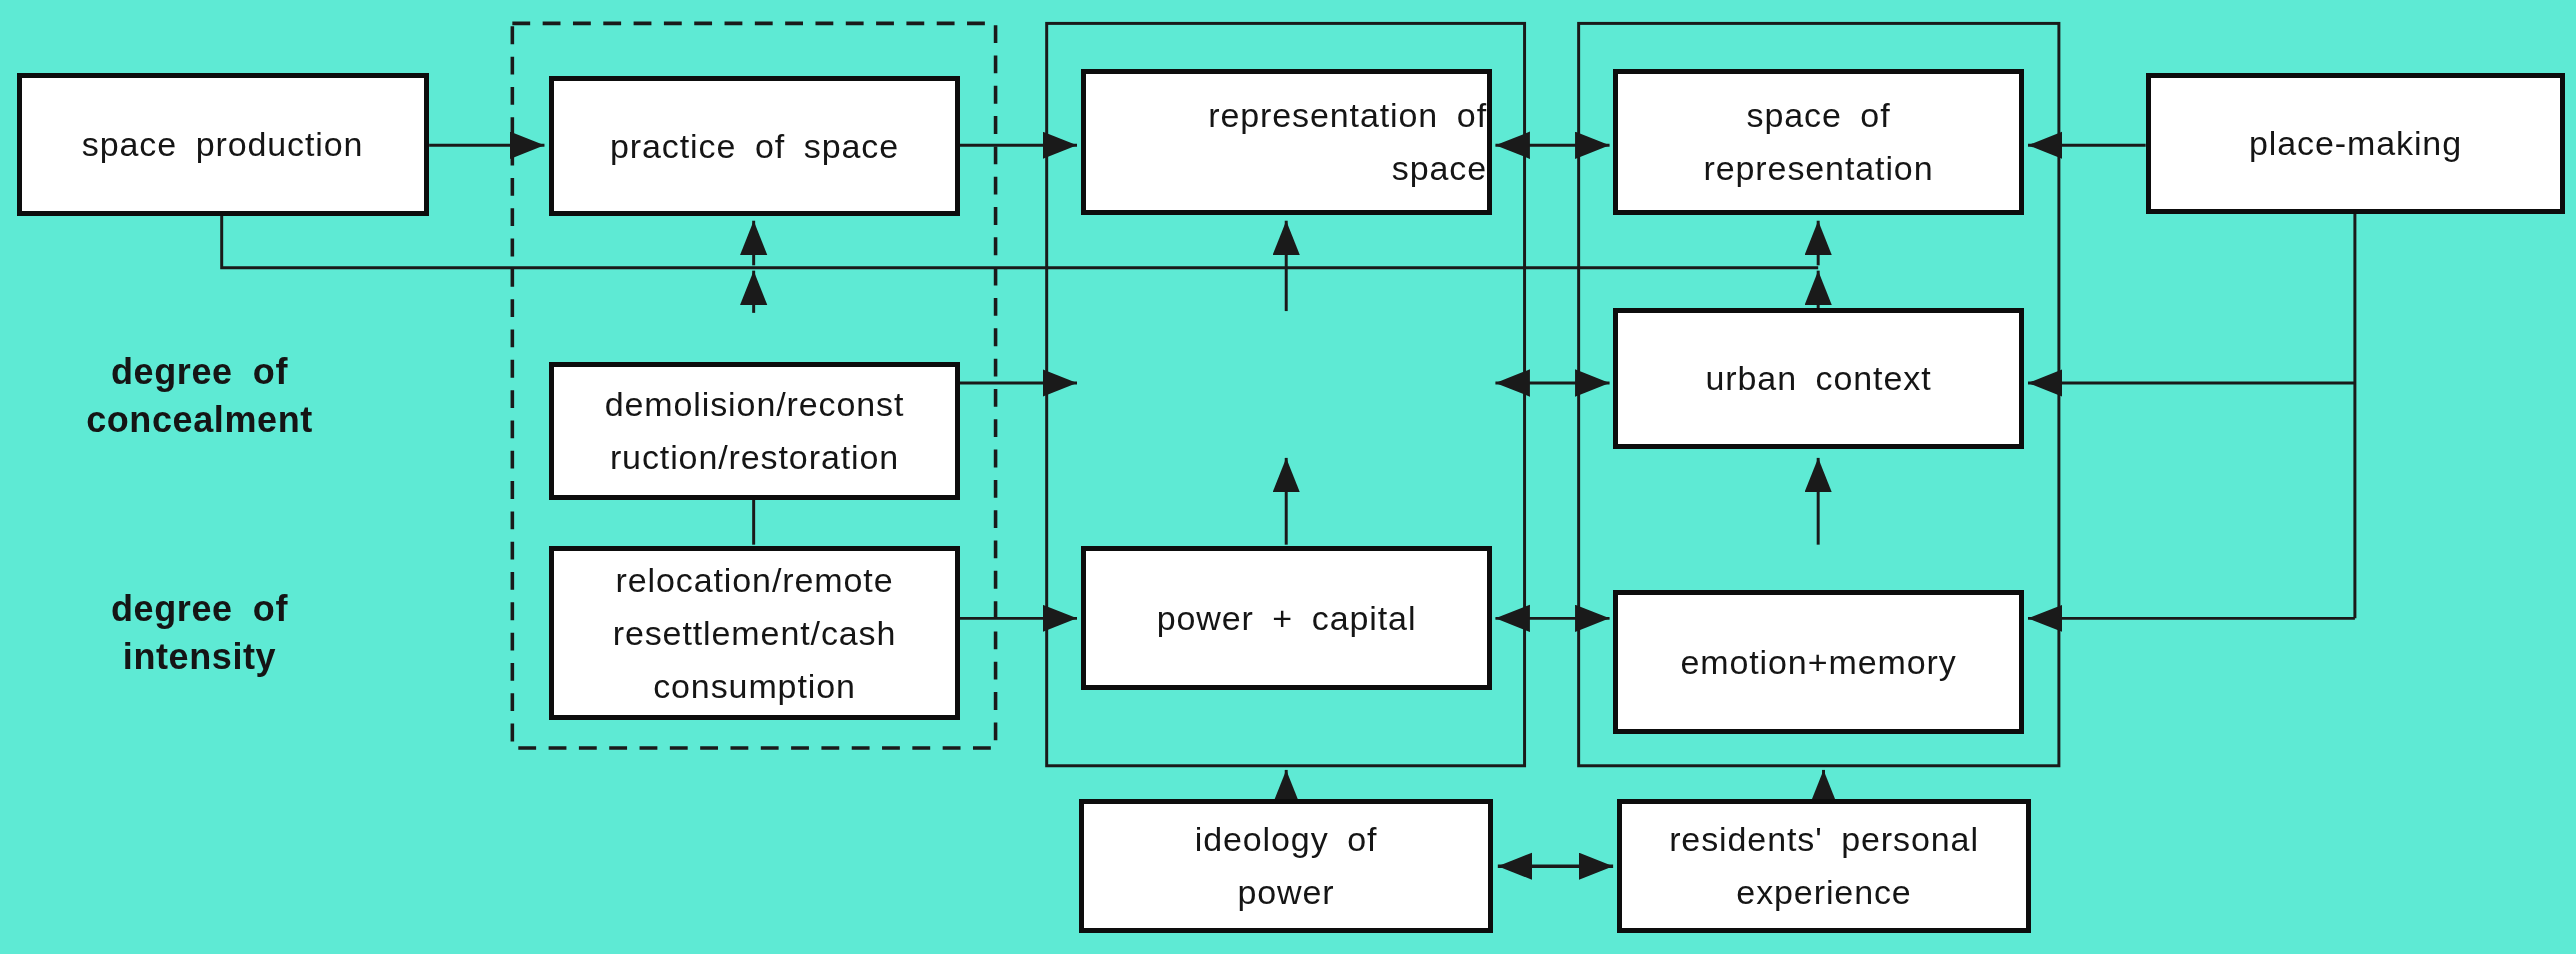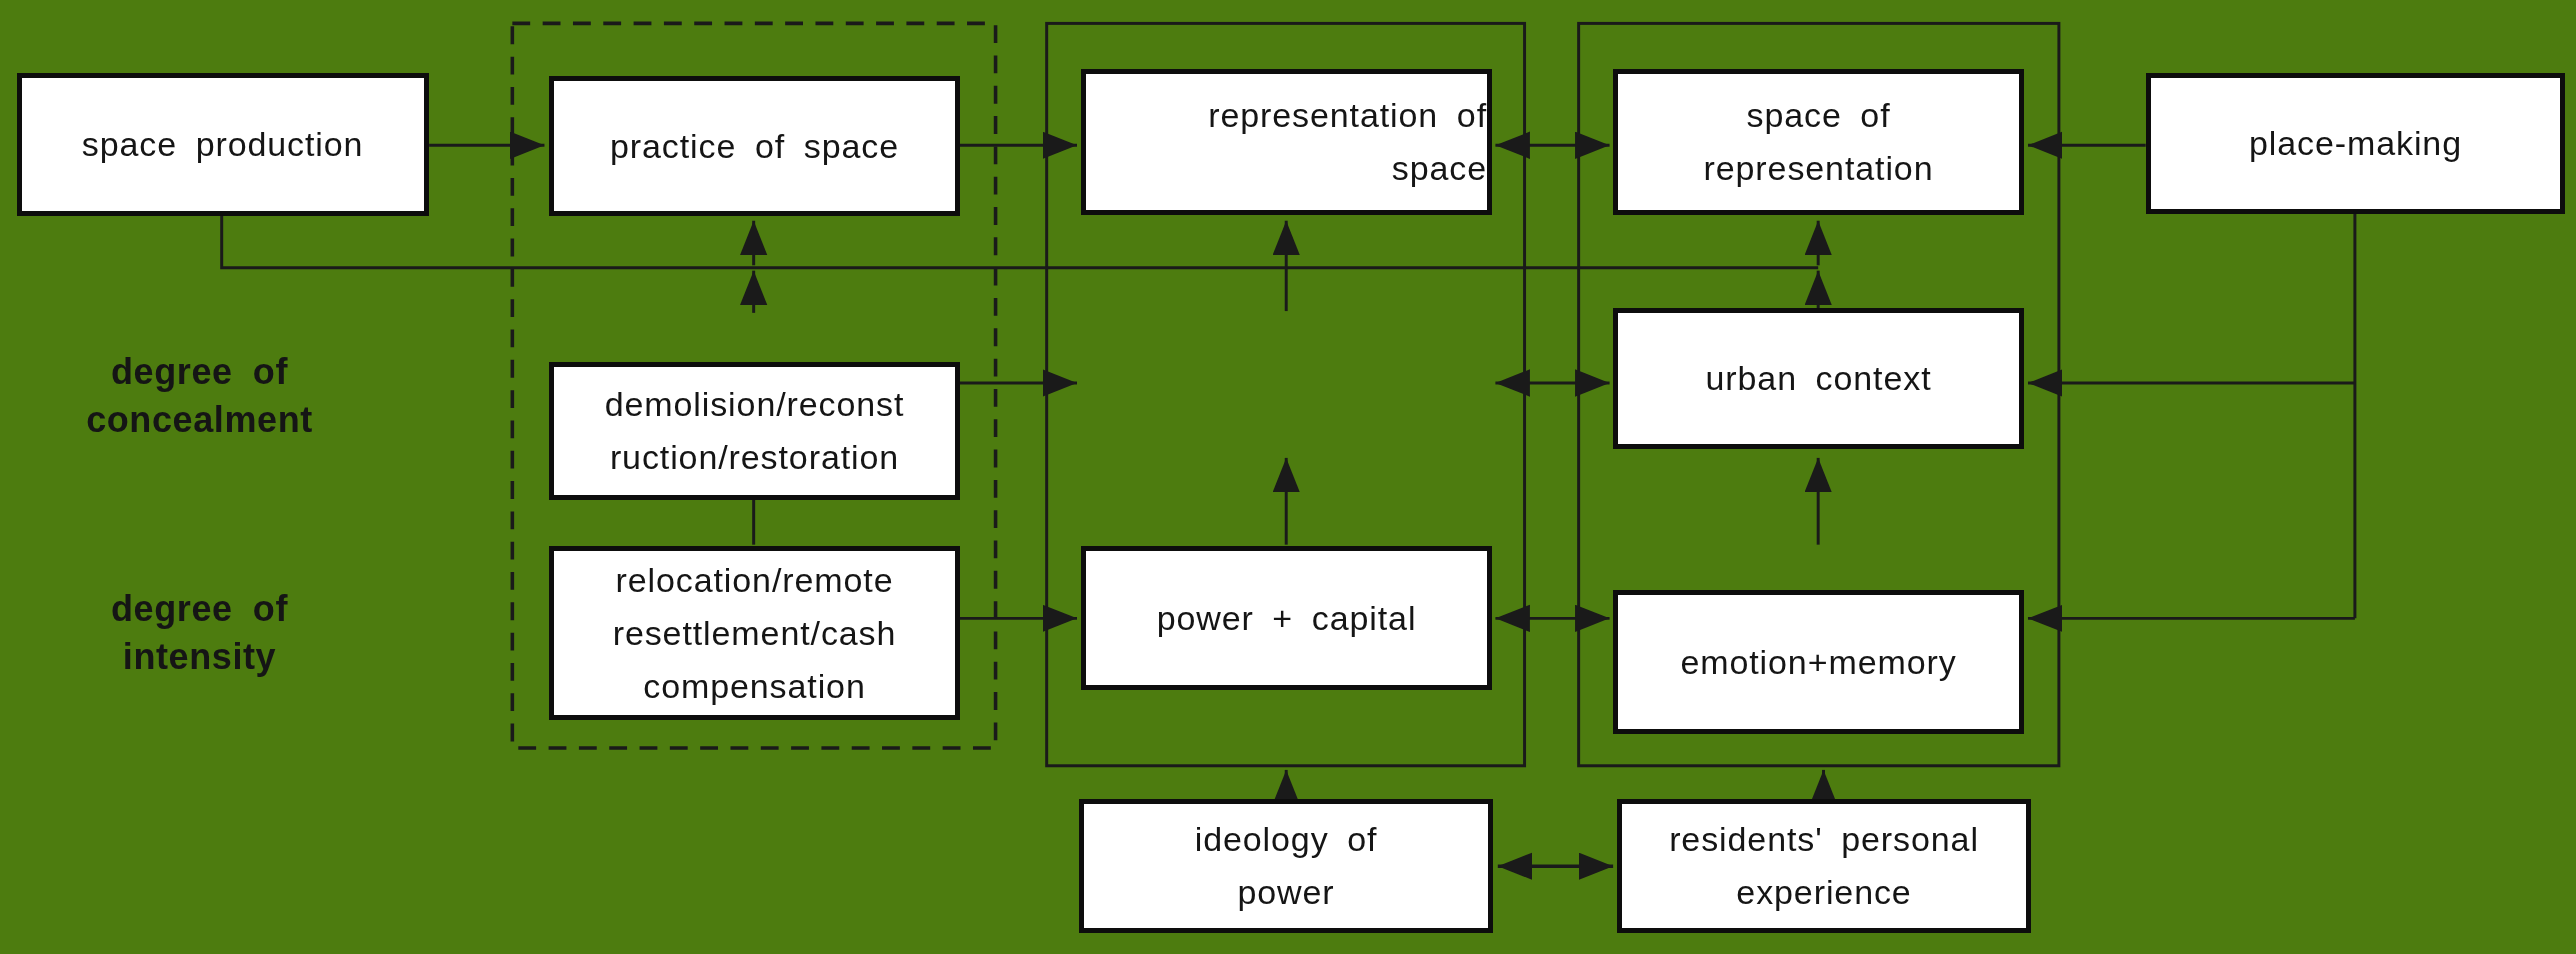--- a/index.html
+++ b/index.html
@@ -4,21 +4,21 @@
 <style>
   html, body {
     margin: 0;
     padding: 0;
     background: #ffffff;
   }
   .stage {
     position: relative;
     width: 2576px;
     height: 955px;
-    background: #4d7c0f;
+    background: #5eead4;
     font-family: "Liberation Sans", "DejaVu Sans", sans-serif;
     color: #111111;
   }
   .connector-layer {
     position: absolute;
     left: 0;
     top: 0;
     width: 2576px;
     height: 955px;
   }
@@ -115,21 +115,21 @@
   </div>
 
   <div class="box" style="left:549px; top:314px; width:411px; height:138px;margin-top:48px;">
     <div class="bl">demolision/reconst</div>
     <div class="bl">ruction/restoration</div>
   </div>
 
   <div class="box" style="left:549px; top:546px; width:411px; height:174px;">
     <div class="bl">relocation/remote</div>
     <div class="bl">resettlement/cash</div>
-    <div class="bl">compensation</div>
+    <div class="bl">consumption</div>
   </div>
 
   <div class="box" style="left:1081px; top:69px; width:411px; height:146px;align-items:flex-end;">
     <div class="bl">representation of</div>
     <div class="bl">space</div>
   </div>
 
 
   <div class="box" style="left:1081px; top:546px; width:411px; height:144px;">
     <div class="bl">power + capital</div>

